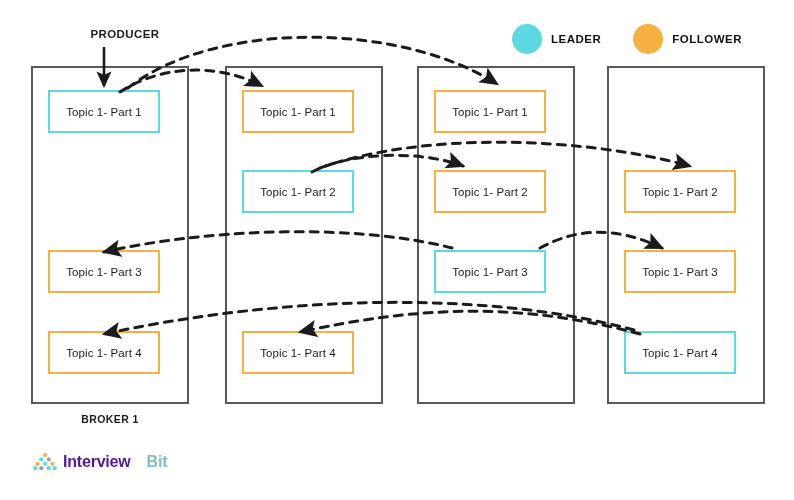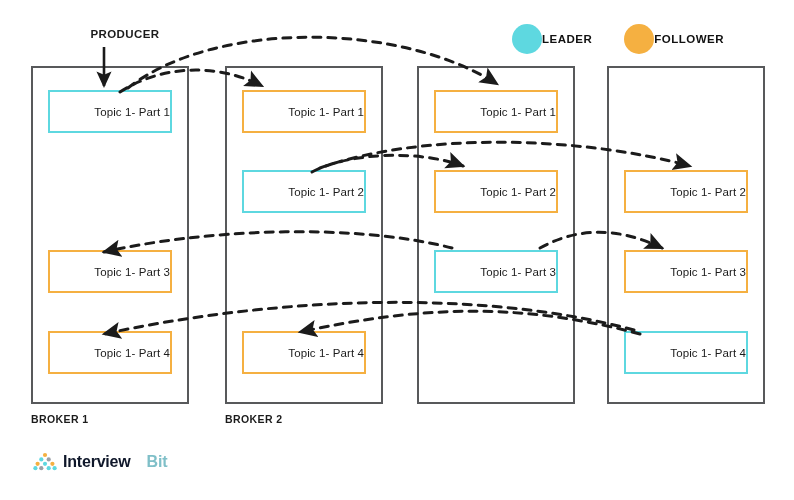--- a/index.html
+++ b/index.html
@@ -34,20 +34,21 @@
     position: absolute;
     left: 512px;
     top: 24px;
     display: flex;
     align-items: center;
     gap: 12px;
   }
   .legend-entry {
     display: flex;
     align-items: center;
+    gap: 9px;
   }
   .legend-entry + .legend-entry { margin-left: 20px; text-align: center; }
   .legend-dot {
     width: 30px;
     height: 30px;
     border-radius: 50%;
     flex: 0 0 auto;
   }
   .legend-text {
     font-size: 11.5px;
@@ -64,37 +65,38 @@
     width: 158px;
     height: 338px;
     border: 2.5px solid #58595b;
     background: transparent;
     box-sizing: border-box;
   }
   .broker-label {
     position: absolute;
     top: 413px;
     width: 158px;
+    text-align: center;
     font-size: 10.5px;
     font-weight: bold;
     letter-spacing: 0.4px;
     color: #1b1b1b;
   }
 
   
   .partition {
     position: absolute;
-    width: 124px;
+    width: 112px;
     height: 43px;
     box-sizing: border-box;
     border: 2px solid #f5b041;
     background: #ffffff;
     display: flex;
     align-items: center;
-    justify-content: flex-end;
+    justify-content: center;
     font-size: 11.5px;
     color: #1b1b1b;
     letter-spacing: 0.1px;
   }
   .partition.leader { border-color: #5ed8e0; }
 
   
   #arrows {
     position: absolute;
     left: 0;
@@ -111,21 +113,21 @@
     top: 452px;
     display: flex;
     align-items: center;
     gap: 6px;
   }
   #logo-mark { display: block; }
   .logo-text {
     font-size: 16px;
     letter-spacing: -0.2px;
   }
-  .logo-interview { color: #0f172a; font-weight: 600; }
+  .logo-interview { color: #4c1d95; font-weight: 600; }
   .logo-bit { color: #7fbfc8; font-weight: 600; padding-left: 16px; }
 </style>
 </head>
 <body>
 
 <div id="stage">
 
   <div id="producer-label">PRODUCER</div>
 
   <div id="legend">
@@ -204,21 +206,20 @@
     <path d="M 452 248 C 350 222, 200 230, 104 252" fill="none" stroke="#1b1b1b" stroke-width="3" stroke-dasharray="8 7" stroke-linecap="round" marker-end="url(#ah)"></path>
 
     <path d="M 540 248 C 580 226, 620 228, 662 248" fill="none" stroke="#1b1b1b" stroke-width="3" stroke-dasharray="8 7" stroke-linecap="round" marker-end="url(#ah)"></path>
 
     <path d="M 634 330 C 470 286, 260 300, 104 334" fill="none" stroke="#1b1b1b" stroke-width="3" stroke-dasharray="8 7" stroke-linecap="round" marker-end="url(#ah)"></path>
 
     <path d="M 640 334 C 520 302, 420 306, 300 332" fill="none" stroke="#1b1b1b" stroke-width="3" stroke-dasharray="8 7" stroke-linecap="round" marker-end="url(#ah)"></path>
   </svg>
 
   <div class="broker-label" style="left:31px">BROKER 1</div>
-  <div class="broker-label" style="left:225px">BROKER 2</div>
 
   <div id="logo">
     <svg id="logo-mark" width="24" height="20" viewBox="0 0 24 20">
       <circle cx="12" cy="3" r="2.1" fill="#f5b041"></circle>
       <circle cx="8.3" cy="7.4" r="2.1" fill="#5ed8e0"></circle>
       <circle cx="15.7" cy="7.4" r="2.1" fill="#9aa0a6"></circle>
       <circle cx="4.6" cy="11.8" r="2.1" fill="#f5b041"></circle>
       <circle cx="12" cy="11.8" r="2.1" fill="#5ed8e0"></circle>
       <circle cx="19.4" cy="11.8" r="2.1" fill="#f5b041"></circle>
       <circle cx="2.4" cy="16.2" r="2.1" fill="#5ed8e0"></circle>

